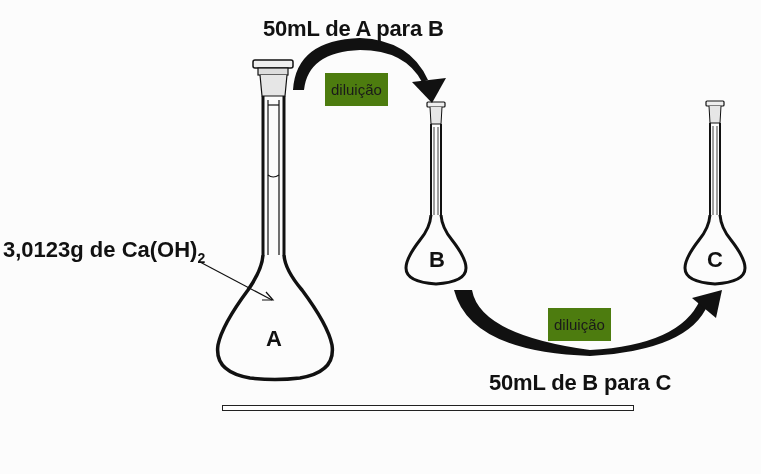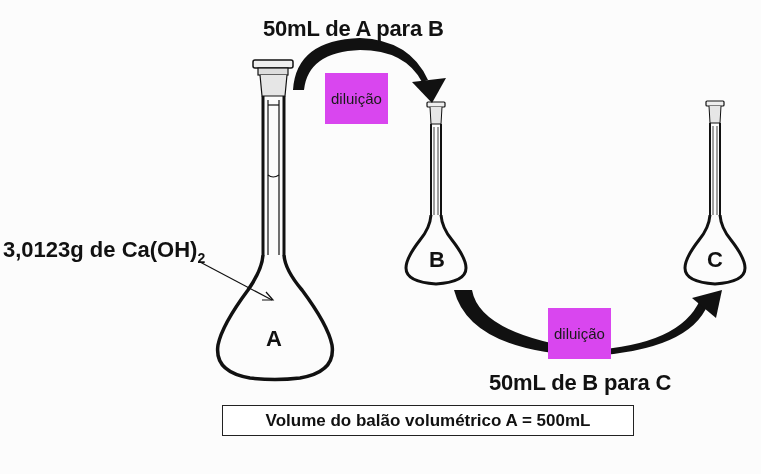--- a/index.html
+++ b/index.html
@@ -1,20 +1,20 @@
 <!DOCTYPE html>
 <html><head>
   <meta charset="utf-8">
   <style>
     html, body { margin: 0; padding: 0; background: #fcfcfc; }
     body { width: 761px; height: 474px; position: relative; overflow: hidden;
            font-family: "Liberation Sans", "DejaVu Sans", sans-serif; color: #111; }
     .abs { position: absolute; }
     .title { font-weight: bold; font-size: 22px; white-space: nowrap; letter-spacing: -0.2px; }
-    .tag { background: #d946ef; font-size: 15px; padding: 17px 6px; white-space: nowrap; color: #1a1a1a; }
+    .tag { background: #4d7c0f; font-size: 15px; padding: 8px 6px; white-space: nowrap; color: #1a1a1a; }
     .flask-label { font-weight: bold; font-size: 22px; }
     .mass { font-weight: bold; font-size: 22px; white-space: nowrap; }
     .mass sub { font-size: 14px; vertical-align: -6px; }
     .infobox { border: 1.5px solid #222; background: #fff; text-align: center;
                font-weight: bold; font-size: 17px; line-height: 25px; padding: 2px 10px; white-space: nowrap; }
     svg { position: absolute; left: 0; top: 0; }
   </style>
 </head>
 <body>
 
@@ -78,14 +78,13 @@
 <div class="abs mass" style="left:3px; top:237px;"><span>3,0123g de Ca(OH)</span><sub>2</sub></div>
 
 <div class="abs flask-label" style="left:266px; top:326px;">A</div>
 <div class="abs flask-label" style="left:429px; top:247px;">B</div>
 <div class="abs flask-label" style="left:707px; top:247px;">C</div>
 
 <div class="abs tag" style="left:548px; top:308px;">diluição</div>
 <div class="abs title" style="left:489px; top:370px;text-align:center;">50mL de B para C</div>
 
 <div class="abs infobox" style="left:222px; top:405px; width:390px;">
-  <div>Volume do balão volumétrico A = 500mL</div>
 </div>
 
 </body></html>

